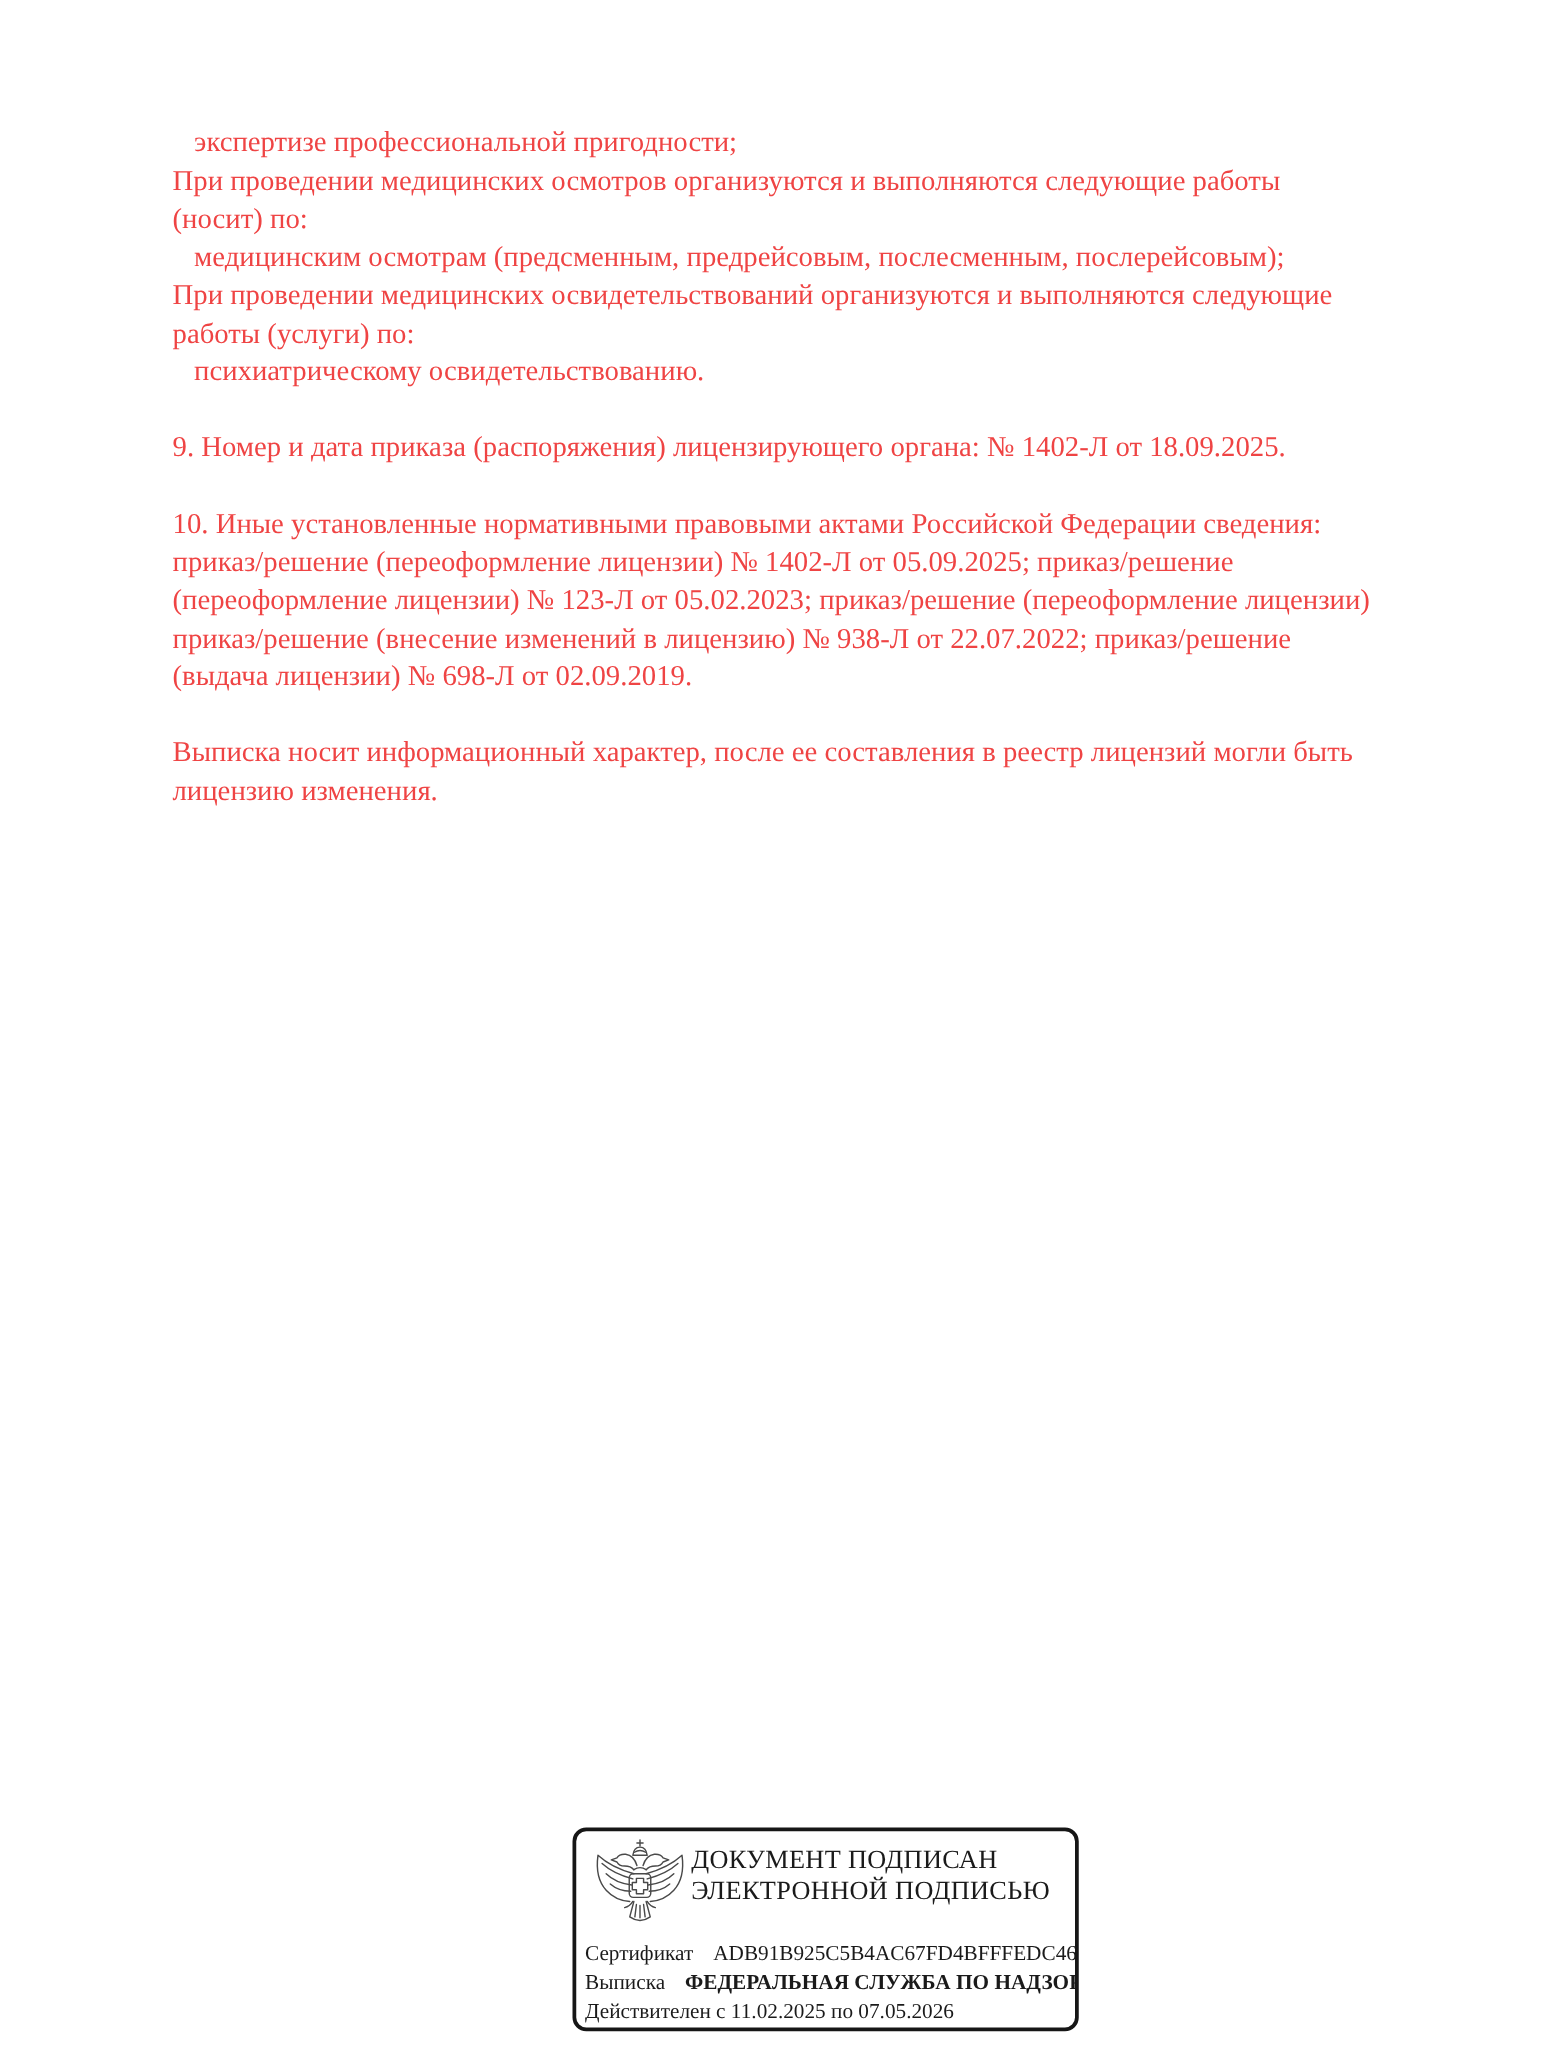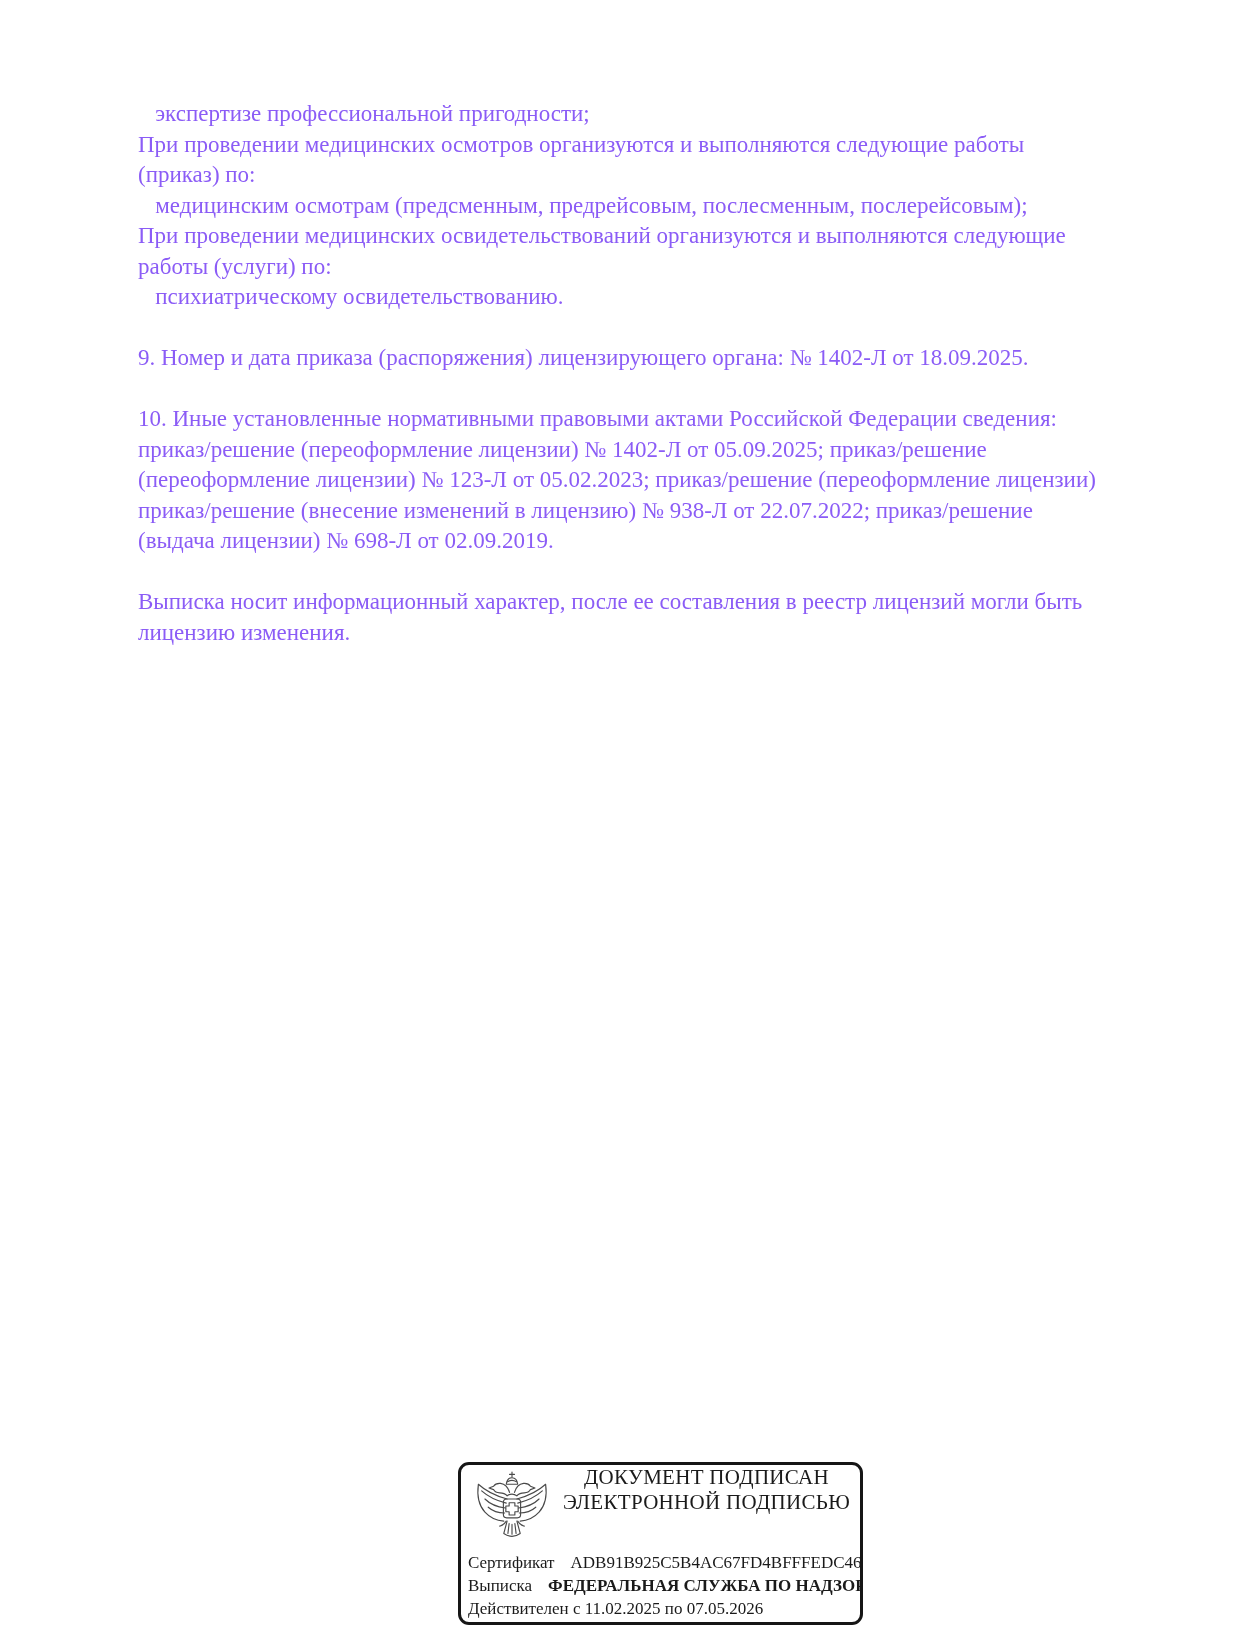--- a/index.html
+++ b/index.html
@@ -18,21 +18,21 @@
     position: absolute;
     left: 138px;
     top: 99px;
     width: 1070px;
   }
   .doc-line {
     font-size: 23px;
     line-height: 30.5px;
     height: 30.5px;
     white-space: pre;
-    color: #8b5cf6;
+    color: #ef4444;
   }
   
   .stamp {
     position: absolute;
     left: 458px;
     top: 1462px;
     width: 405px;
     height: 163px;
     border: 3px solid #161616;
     border-radius: 11px;
@@ -44,22 +44,22 @@
     align-items: flex-start;
   }
   .stamp-emblem {
     flex: 0 0 auto;
     margin: 6px 0 0 10px;
     width: 82px;
     height: 79px;
   }
   .stamp-title {
     flex: 1 1 auto;
-    margin-top: 0;
-    text-align: center;
+    margin-top: 10px;
+    text-align: left;
     font-size: 21px;
     line-height: 24.5px;
     color: #1a1a1a;
     letter-spacing: 0.3px;
     white-space: nowrap;
   }
   .stamp-details {
     position: absolute;
     left: 7px;
     right: 0;
@@ -76,21 +76,21 @@
   .owner-value { font-weight: bold; }
 </style>
 </head>
 <body>
 
 <div class="page">
 
   <div class="doc-text">
     <div class="doc-line">   экспертизе профессиональной пригодности;</div>
     <div class="doc-line">При проведении медицинских осмотров организуются и выполняются следующие работы</div>
-    <div class="doc-line">(приказ) по:</div>
+    <div class="doc-line">(носит) по:</div>
     <div class="doc-line">   медицинским осмотрам (предсменным, предрейсовым, послесменным, послерейсовым);</div>
     <div class="doc-line">При проведении медицинских освидетельствований организуются и выполняются следующие</div>
     <div class="doc-line">работы (услуги) по:</div>
     <div class="doc-line">   психиатрическому освидетельствованию.</div>
     <div class="doc-line"></div>
     <div class="doc-line">9. Номер и дата приказа (распоряжения) лицензирующего органа: № 1402-Л от 18.09.2025.</div>
     <div class="doc-line"></div>
     <div class="doc-line">10. Иные установленные нормативными правовыми актами Российской Федерации сведения:</div>
     <div class="doc-line">приказ/решение (переоформление лицензии) № 1402-Л от 05.09.2025; приказ/решение</div>
     <div class="doc-line">(переоформление лицензии) № 123-Л от 05.02.2023; приказ/решение (переоформление лицензии)</div>

